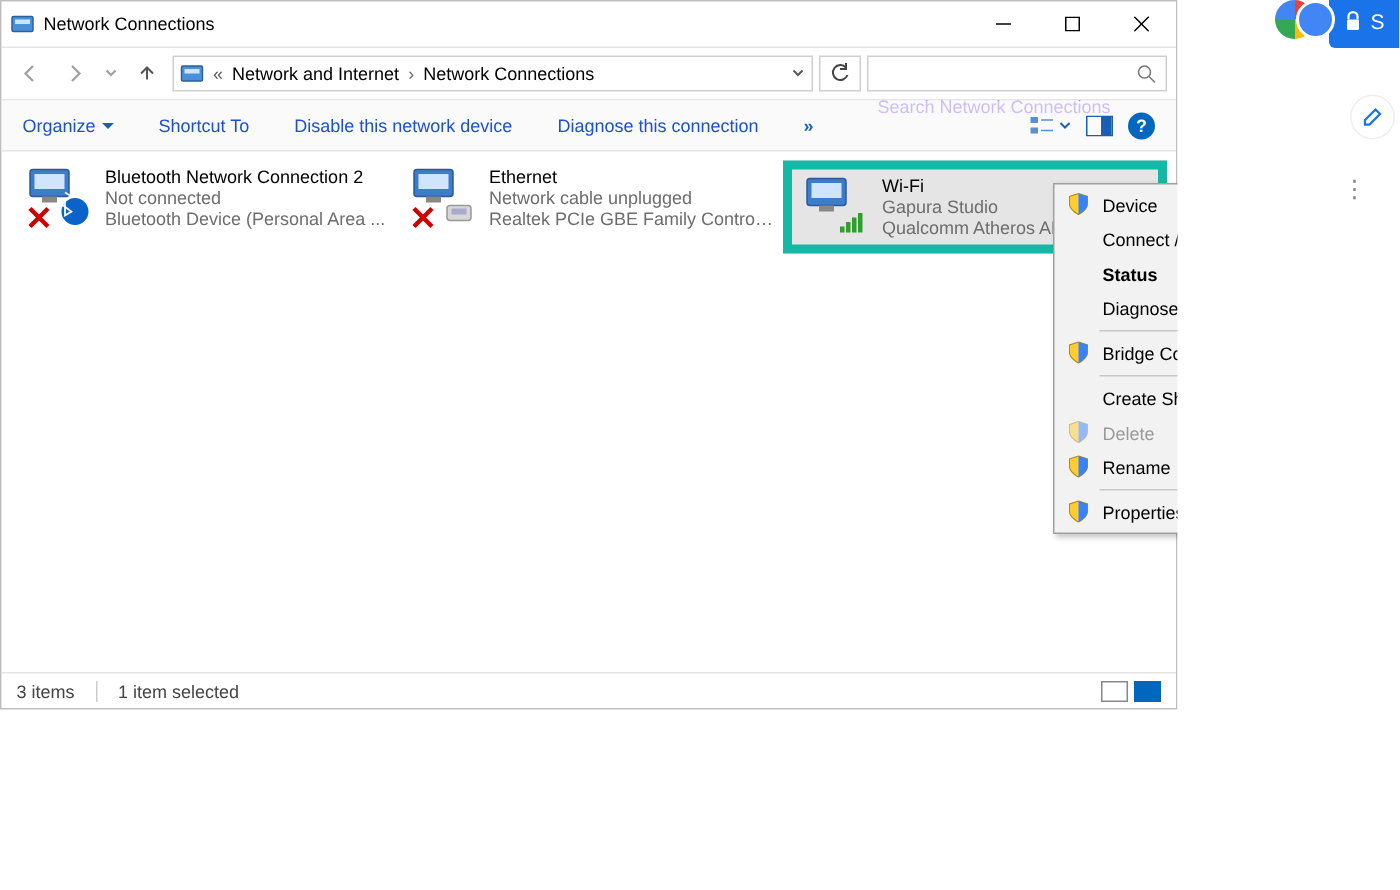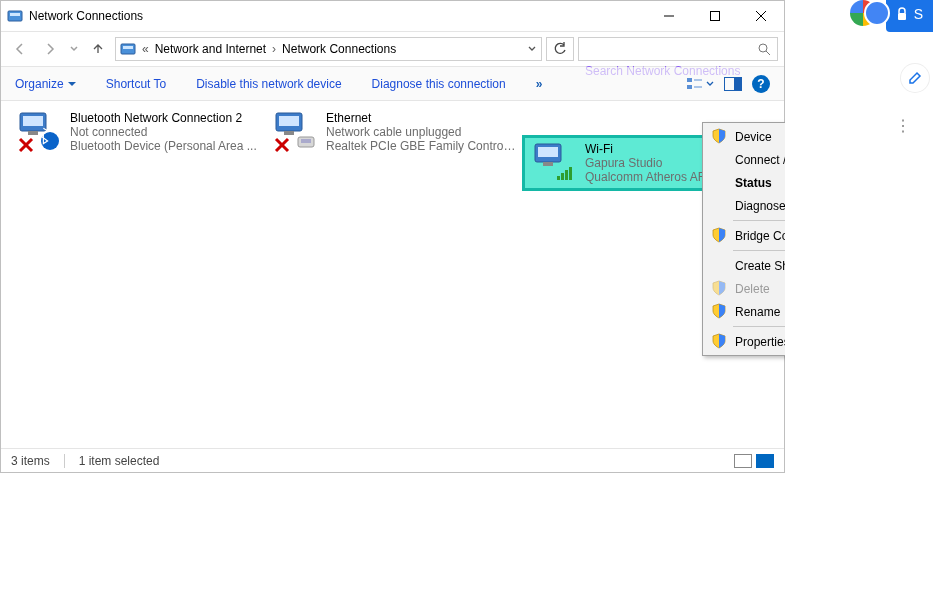--- a/index.html
+++ b/index.html
@@ -21,21 +21,21 @@
   
   .cmdbar { height:34px; border-bottom:1px solid #e5e5e5; display:flex; align-items:center; padding:0 14px; gap:30px; background:#f7f7f7a0;}
   .cmdbar .lnk { color:#1d4ed8; cursor:default;}
   .cmdbar .lnk.drop::after { content:""; display:inline-block; margin-left:4px; border:4px solid transparent; border-top-color:#1a5fb4; transform:translateY(2px);}
   .cmdbar-right { margin-left:auto; display:flex; align-items:center; gap:10px;}
   .chevr { color:#1a5fb4; font-weight:bold;}
   .help { width:18px; height:18px; border-radius:50%; background:#0067c0; color:#fff; display:flex;align-items:center;justify-content:center; font-weight:bold;}
   
   .content { flex:1; padding:6px 6px; display:flex; align-items:flex-start; gap:0; overflow:hidden;justify-content:flex-end;}
   .netitem { width:256px; display:flex; gap:8px; padding:4px 6px; }
-  .netitem.selected { background:#5eead4; border:3px solid #14b8a6;margin-top:28px;}
+  .netitem.selected { background:#e5e5e5; border:6px solid #14b8a6;}
   .neticon { width:46px; height:42px; flex-shrink:0; position:relative;}
   .nettext .l1 { color:#000;}
   .nettext .l2, .nettext .l3 { color:#6d6d6d;}
   .nettext { overflow:hidden;}
   .nettext div { white-space:nowrap; overflow:hidden; text-overflow:ellipsis; max-width:200px;}
   
   .statusbar { height:24px; border-top:1px solid #e5e5e5; display:flex; align-items:center; padding:0 10px; gap:14px; color:#444;}
   .statusbar .sep { width:1px; height:14px; background:#ccc;}
   .statusbar .viewicons { margin-left:auto; display:flex; gap:4px;}
   .viewicons .vi { width:18px; height:14px; border:1px solid #888;}

